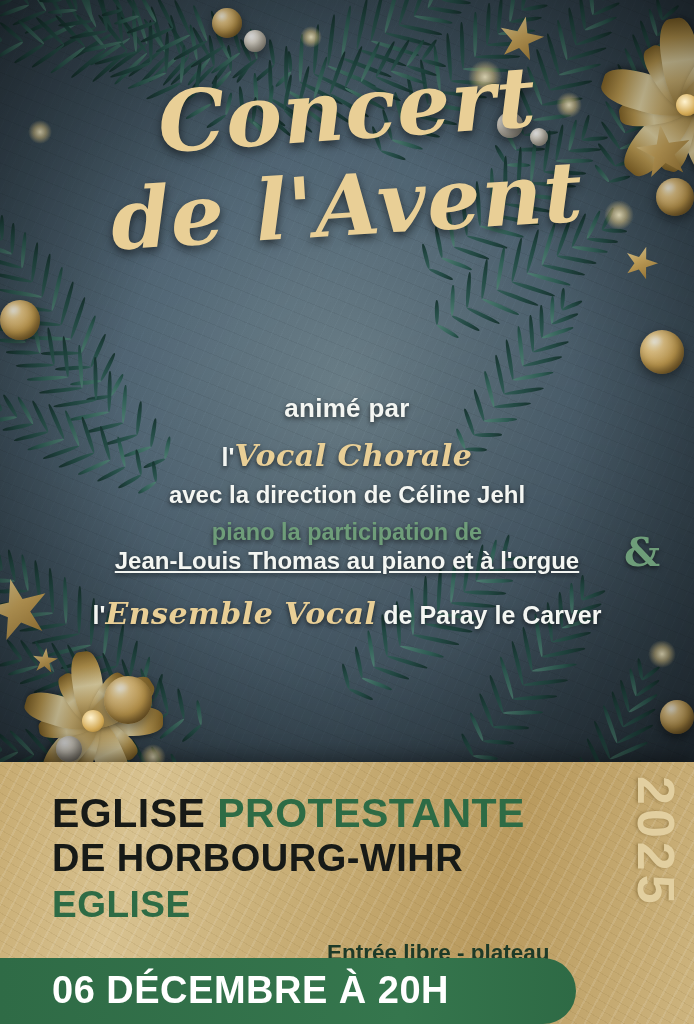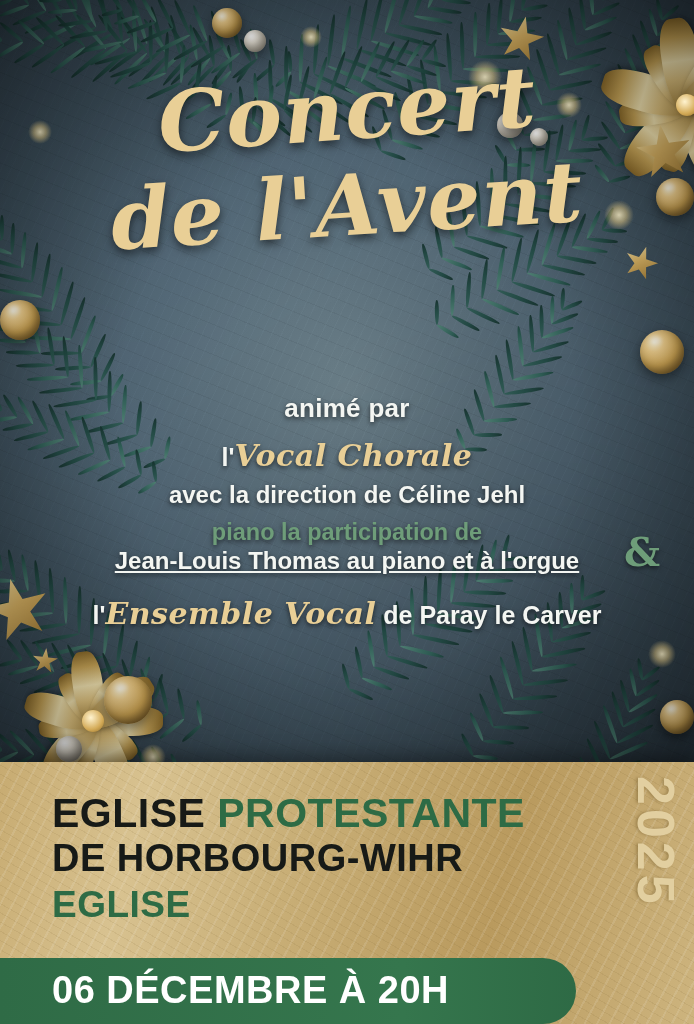--- a/index.html
+++ b/index.html
@@ -949,20 +949,21 @@
     </div>
 
     <div class="gold-band">
 
       <div class="band-text">
         <div class="venue1"><span>EGLISE </span><span class="green">PROTESTANTE</span></div>
         <div class="venue2">DE HORBOURG-WIHR</div>
         <div class="samedi">EGLISE</div>
       </div>
 
+      <div class="entry">Entrée libre - plateau</div>
 
       <div class="year">2025</div>
 
       <div class="date-bar">
         <span>06 DÉCEMBRE À 20H</span>
       </div>
     </div>
 
   </div>
 </div>

